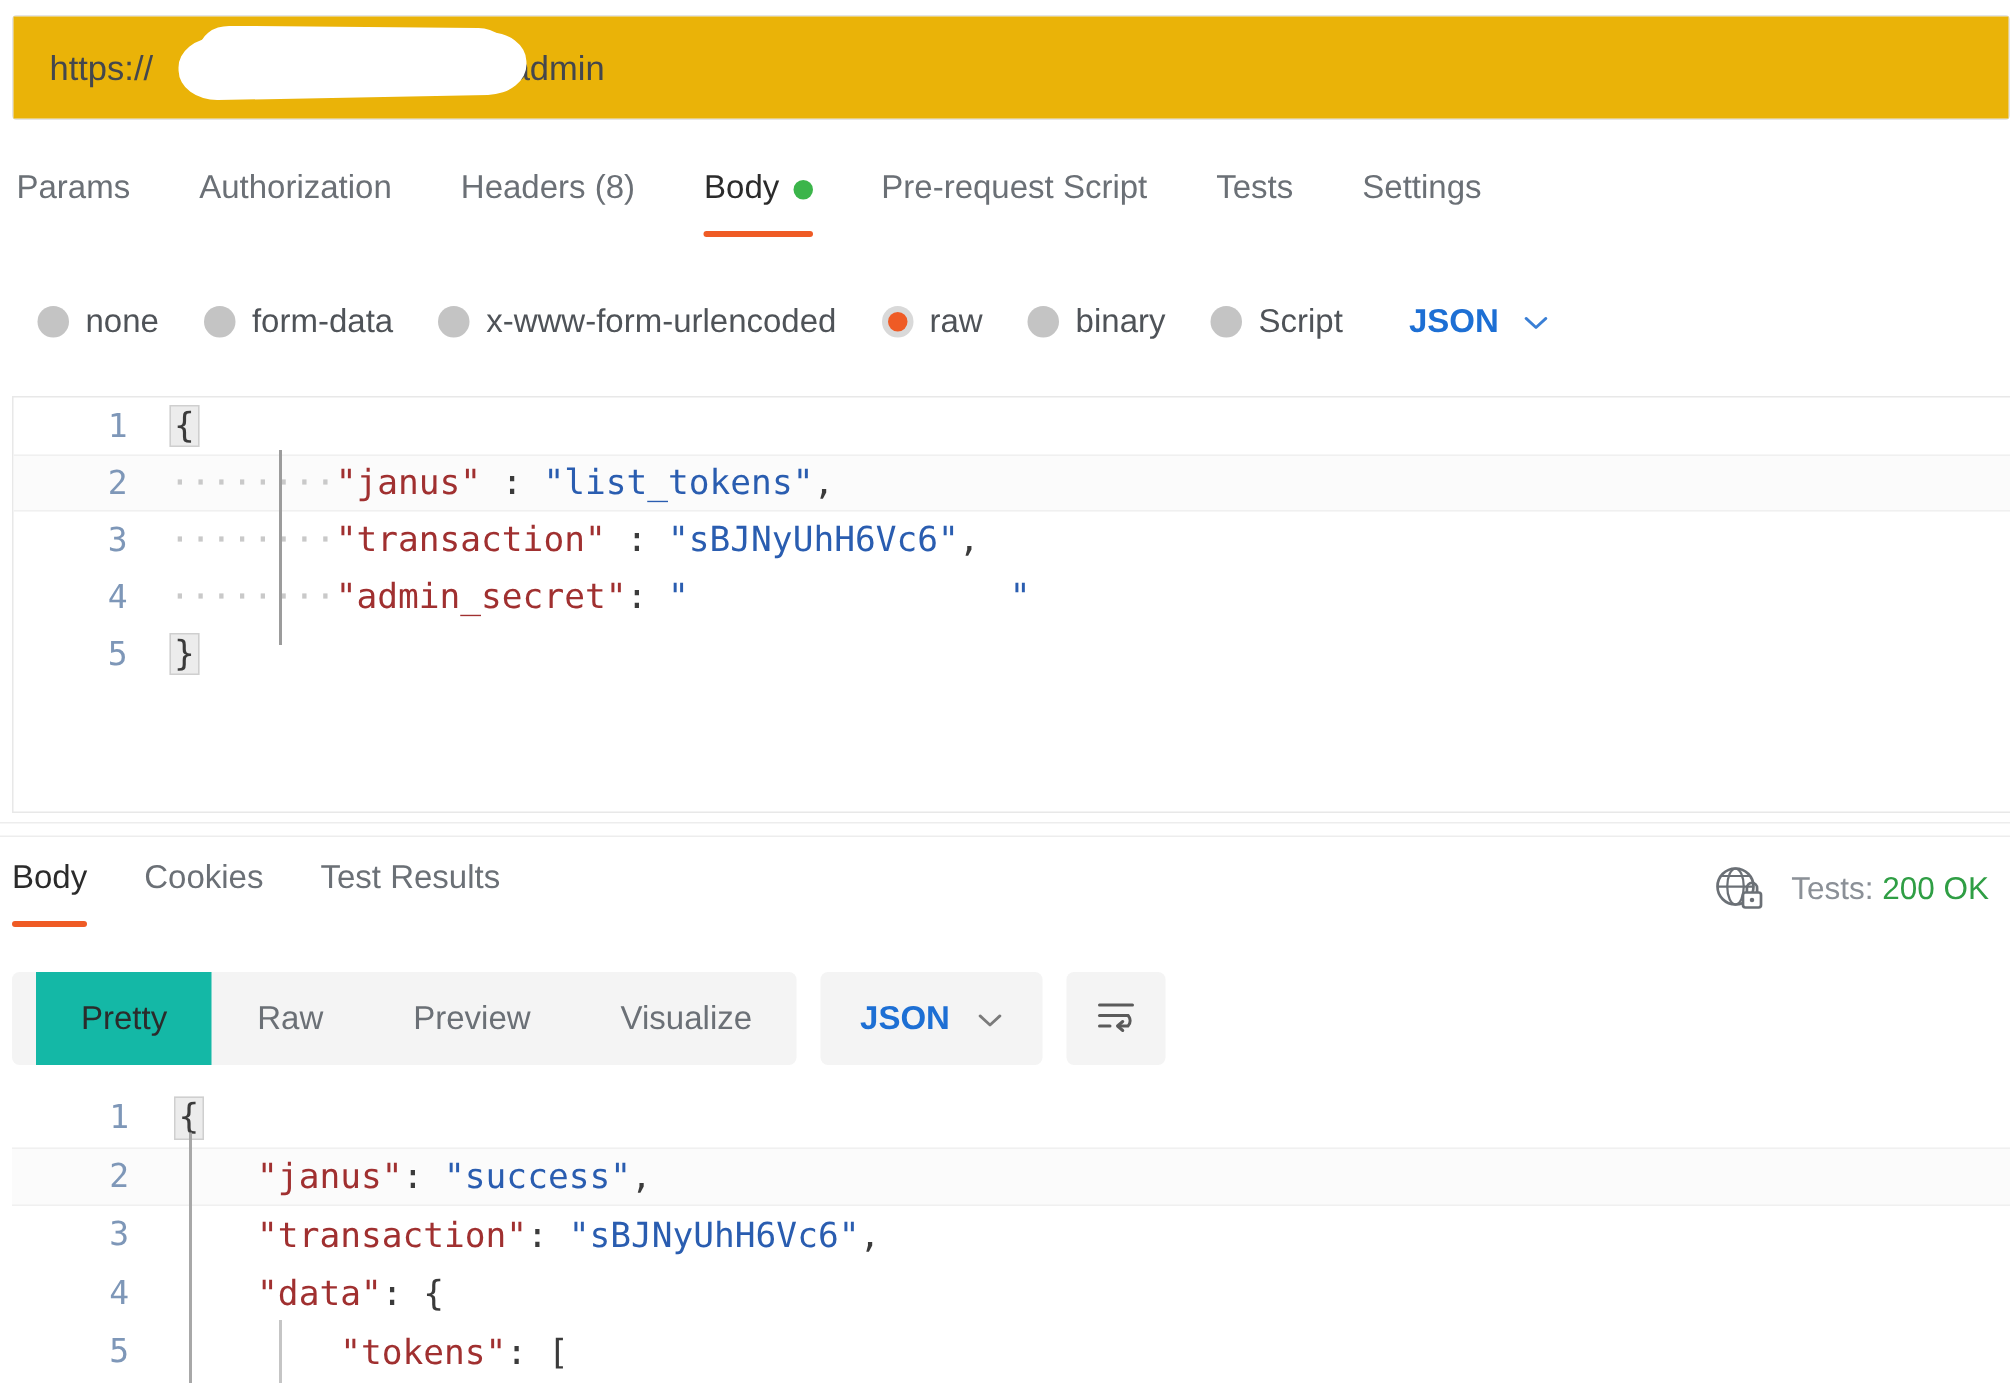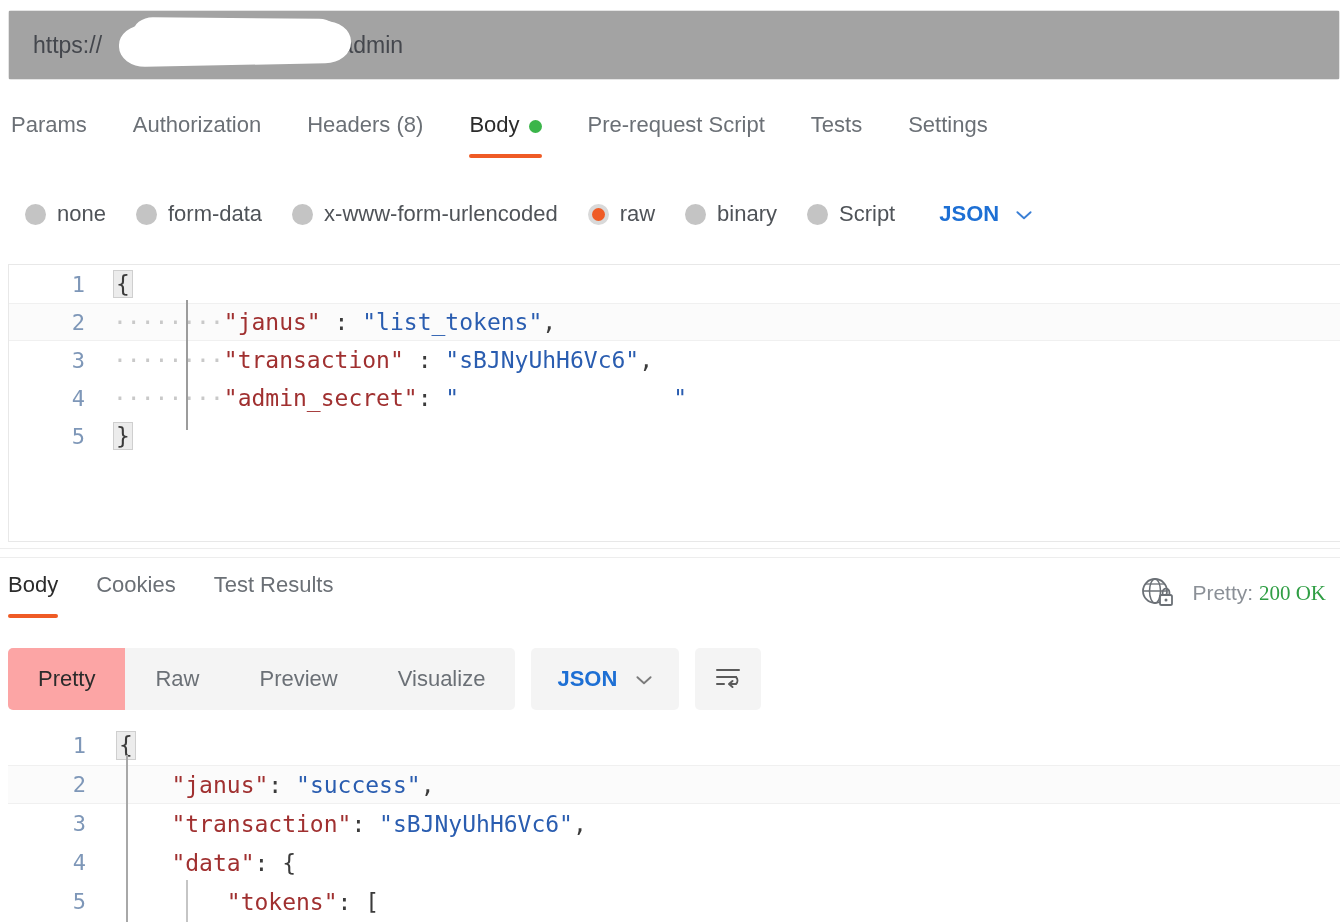--- a/index.html
+++ b/index.html
@@ -30,21 +30,21 @@
     background: #f2f2f2;
     cursor: pointer;
   }
   .method-label {
     font-size: 23px; font-weight: 700; letter-spacing: .4px; color: #2b2b2b;
   }
   .chev { width: 20px; height: 20px; display: block; }
   .chev svg { display: block; }
   .url-field {
     flex: 1 1 auto; display: flex; align-items: center;
-    padding-left: 24px; background: #a3a3a3;
+    padding-left: 24px; background: #eab308;
     font-size: 23px; color: #44474d; position: relative;
     white-space: nowrap; overflow: hidden;
   }
   .url-redact {
     position: absolute; left: 110px; top: 12px;
     width: 232px; height: 42px;
     background: #ffffff;
     border-radius: 26px / 20px;
     transform: rotate(-1.1deg);
     box-shadow: 0 0 0 0 #fff;
@@ -162,37 +162,37 @@
     display: flex; align-items: flex-start; padding-left: 8px;
   }
   .res-tabs .rtab { font-size: 22px; margin-right: 38px; }
   .count-green { color: #3bb54a; }
   .status-wrap {
     position: absolute; right: 14px; top: 576px;
     display: flex; align-items: center; gap: 16px;
   }
   .globe-icon { width: 36px; height: 34px; display: block; }
   .status-txt { font-size: 21px; color: #8b9097; white-space: nowrap; }
-  .status-txt b { color: #2f9e44; font-weight: 400; font-family: Liberation Serif, serif; }
+  .status-txt b { color: #2f9e44; font-weight: 400; }
 
   
   .res-toolbar {
     position: absolute; left: 8px; top: 648px; width: 1330px; height: 62px;
     display: flex; align-items: center; gap: 16px;
   }
   .seg {
     display: flex; align-items: stretch; height: 62px;
     background: #f4f4f4; border-radius: 5px; overflow: hidden;
   }
   .seg-item {
     display: flex; align-items: center; justify-content: center;
     padding: 0 30px; font-size: 22px; color: #6b7076; cursor: pointer;
     white-space: nowrap;
   }
-  .seg-item.active { background: #fca5a5; color: #2b2b2b; }
+  .seg-item.active { background: #14b8a6; color: #2b2b2b; margin-left: 16px; }
   .pill {
     display: flex; align-items: center; gap: 16px;
     height: 62px; padding: 0 26px;
     background: #f4f4f4; border-radius: 5px; cursor: pointer;
   }
   .pill .txt { font-size: 22px; color: #1d6fd4; font-weight: 600; }
   .iconbtn {
     width: 66px; height: 62px; background: #f4f4f4; border-radius: 5px;
     display: flex; align-items: center; justify-content: center; cursor: pointer;
   }
@@ -338,21 +338,21 @@
       <svg width="36" height="34" viewBox="0 0 36 34">
         <circle cx="15" cy="15" r="12" fill="none" stroke="#6b7076" stroke-width="1.8"></circle>
         <ellipse cx="15" cy="15" rx="5.5" ry="12" fill="none" stroke="#6b7076" stroke-width="1.5"></ellipse>
         <line x1="3" y1="15" x2="27" y2="15" stroke="#6b7076" stroke-width="1.5"></line>
         <line x1="5" y1="8" x2="25" y2="8" stroke="#6b7076" stroke-width="1.3"></line>
         <rect x="20" y="19" width="12" height="10" rx="1.6" fill="#ffffff" stroke="#6b7076" stroke-width="1.8"></rect>
         <path d="M22.6 19 v-3 a3.4 3.4 0 0 1 6.8 0 v3" fill="none" stroke="#6b7076" stroke-width="1.8"></path>
         <circle cx="26" cy="24" r="1.5" fill="#6b7076"></circle>
       </svg>
     </span>
-    <span class="status-txt"><span>Pretty: </span><b>200 OK</b></span>
+    <span class="status-txt"><span>Tests: </span><b>200 OK</b></span>
   </div>
 
   <div class="res-toolbar">
     <div class="seg">
       <div class="seg-item active">
           <span>Pretty</span>
         </div>
       <div class="seg-item">
           <span>Raw</span>
         </div>

